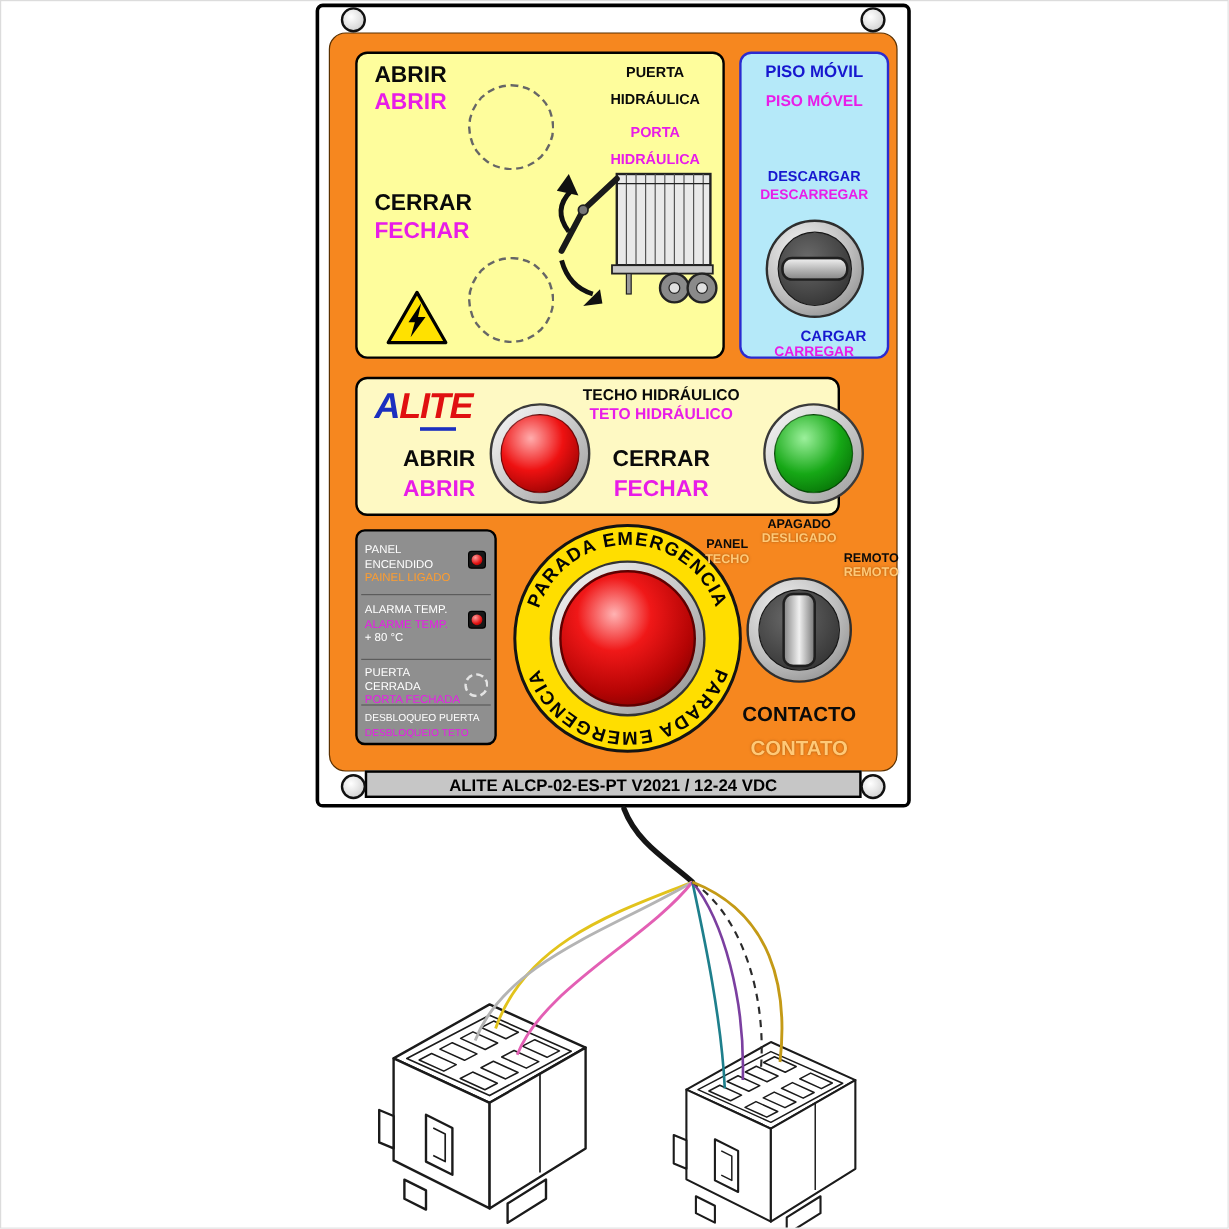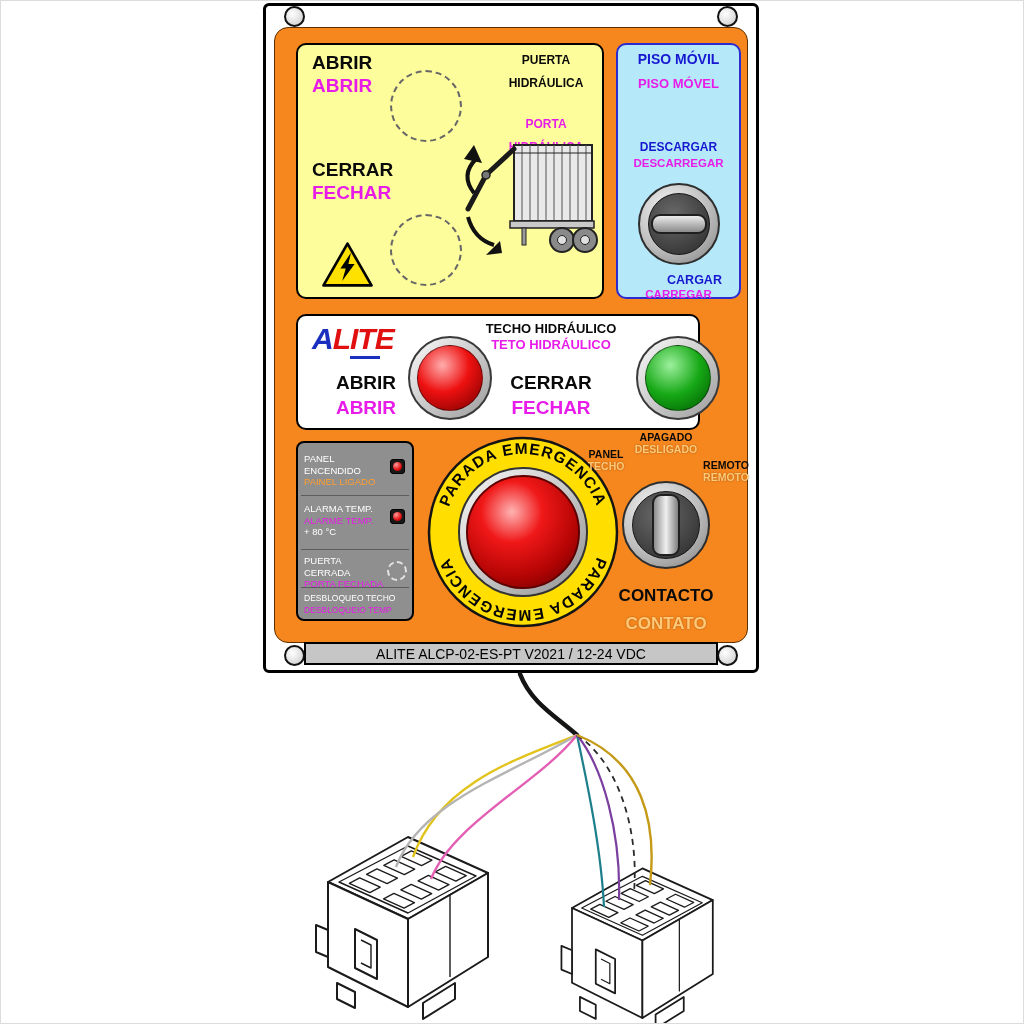--- a/index.html
+++ b/index.html
@@ -10,26 +10,26 @@
   
   .frame{position:absolute;left:262px;top:2px;width:496px;height:670px;background:#fff;
          border:3px solid #000;border-radius:6px}
   .orange{position:absolute;left:8px;top:21px;width:474px;height:616px;background:#F6871F;
           border:1px solid #5a3000;border-radius:14px}
   .screw{position:absolute;width:21px;height:21px;border-radius:50%;
          background:radial-gradient(circle at 38% 35%,#fff,#d9d9d9 70%,#a8a8a8);
          border:2px solid #111;z-index:6}
   .footerbar{position:absolute;left:38px;right:38px;bottom:5px;height:23px;background:#C6C6C6;
              border:2px solid #000;display:flex;align-items:center;justify-content:center;
-             font-weight:normal;font-size:14px;color:#000;z-index:2}
+             font-weight:bold;font-size:14px;color:#000;z-index:2}
 
   .box{position:absolute;border:2px solid #000;border-radius:10px}
   .door{left:21px;top:15px;width:308px;height:256px;background:#FEFD9C}
   .floor{left:341px;top:15px;width:125px;height:256px;background:#B5E9F9;border-color:#2B2BD0}
-  .roof{left:21px;top:286px;width:404px;height:116px;background:#ffffff}
+  .roof{left:21px;top:286px;width:404px;height:116px;background:#fef9c3}
   .indp{position:absolute;left:21px;top:413px;width:118px;height:180px;background:#8F8F8F;
         border:2px solid #000;border-radius:8px}
 
   
   .t{position:absolute;font-weight:bold;white-space:nowrap;line-height:1.12}
   .ctr{text-align:center}
   .c-black{color:#0a0a0a}
   .c-mag{color:#E81CE8}
   .c-blue{color:#1717CF}
   .c-wht{color:#fff}
@@ -88,21 +88,21 @@
         <span class="t c-mag" style="left:14px;top:30px;font-size:19px">ABRIR</span>
         <div class="dashc" style="left:92px;top:25px;width:72px;height:72px"></div>
 
         <span class="t c-black" style="left:14px;top:114px;font-size:19px">CERRAR</span>
         <span class="t c-mag" style="left:14px;top:137px;font-size:19px">FECHAR</span>
         <div class="dashc" style="left:92px;top:169px;width:72px;height:72px"></div>
 
         <div class="t ctr" style="left:178px;top:4px;width:140px;font-size:12px;line-height:23px">
           <div class="c-black">PUERTA</div>
           <div class="c-black">HIDRÁULICA</div>
-          <div class="c-mag" style="margin-top:18px">PORTA</div>
+          <div class="c-mag" style="margin-top:4px">PORTA</div>
           <div class="c-mag">HIDRÁULICA</div>
         </div>
 
         <svg class="absvg" style="left:158px;top:92px;width:150px;height:132px" viewBox="0 0 150 132">
           <rect x="58" y="8" width="78" height="76" fill="#e9e9e9" stroke="#222" stroke-width="2"></rect>
           <path d="M66 8 V84 M74 8 V84 M82 8 V84 M90 8 V84 M98 8 V84 M106 8 V84 M114 8 V84 M122 8 V84 M130 8 V84" stroke="#555" stroke-width="1" fill="none"></path>
           <path d="M58 16 H136" stroke="#222" stroke-width="1.2"></path>
           <rect x="54" y="84" width="84" height="7" fill="#c9c9c9" stroke="#222" stroke-width="1.5"></rect>
           <rect x="66" y="91" width="4" height="17" fill="#9a9a9a" stroke="#222" stroke-width="1"></rect>
           <circle cx="106" cy="103" r="12" fill="#8a8a8a" stroke="#222" stroke-width="2"></circle>
@@ -178,22 +178,22 @@
         <div class="idiv" style="top:106px"></div>
 
         <div class="irow" style="top:112px">
           <div class="c-wht">PUERTA CERRADA</div>
           <div class="c-mag">PORTA FECHADA</div>
         </div>
         <div class="ph" style="right:5px;top:118px"></div>
         <div class="idiv" style="top:144px"></div>
 
         <div class="irow" style="top:150px;width:104px;font-size:8.5px">
-          <div class="c-wht">DESBLOQUEO TECHO</div>
-          <div class="c-mag">DESBLOQUEIO TEMP</div>
+          <div class="c-wht">DESBLOQUEO PUERTA</div>
+          <div class="c-mag">DESBLOQUEIO TETO</div>
         </div>
       </section>
 
       <svg class="estop" style="left:151px;top:407px;width:194px;height:194px" viewBox="0 0 194 194">
         <defs>
           <radialGradient id="redDome" cx="40%" cy="32%" r="78%">
             <stop offset="0%" stop-color="#ffb3b3"></stop>
             <stop offset="35%" stop-color="#f01818"></stop>
             <stop offset="75%" stop-color="#b40404"></stop>
             <stop offset="100%" stop-color="#7c0000"></stop>

